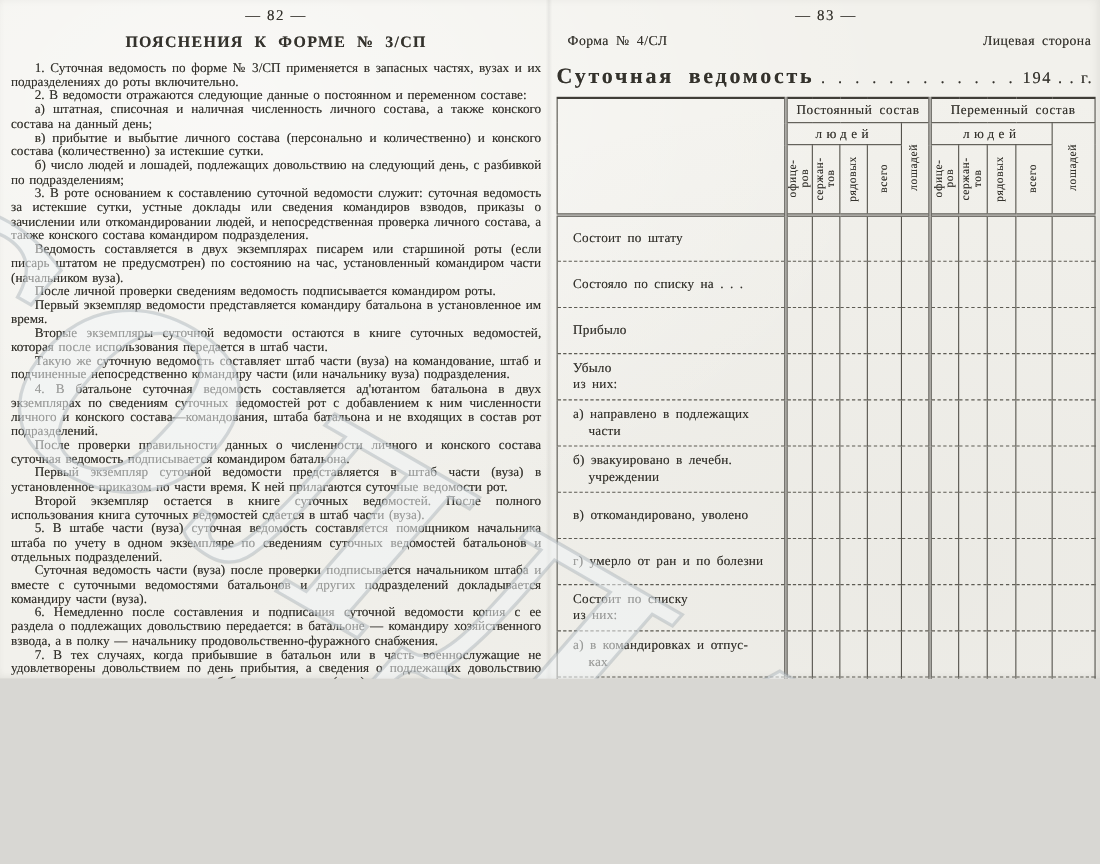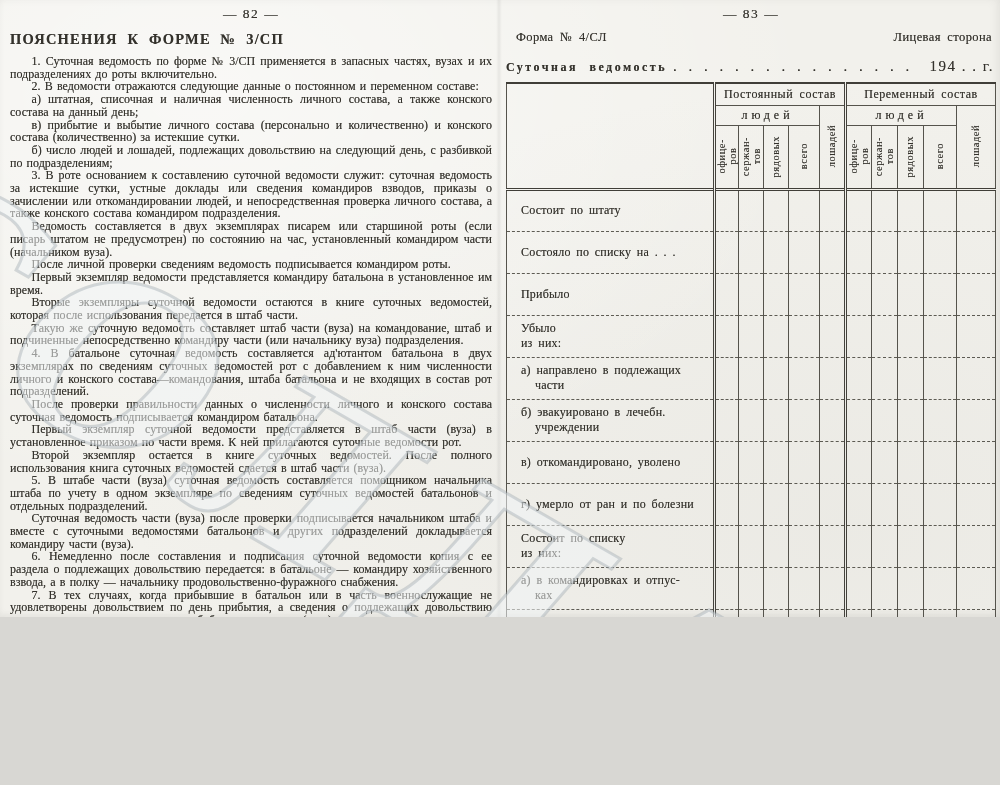--- a/index.html
+++ b/index.html
@@ -35,31 +35,31 @@
     color: rgba(241,244,245,0.55);
     -webkit-text-stroke: 3px rgba(152,164,172,0.38);
     z-index: 4; pointer-events: none;
     text-shadow: none;
   }
 
   
   .page-left { position: absolute; left: 10px; top: 6px; width: 482px; z-index: 2; }
   .pagenum { text-align: center; font-size: 13.5px; letter-spacing: 1.5px; }
   .heading {
-    text-align: left; font-size: 14.5px; font-weight: bold;
+    text-align: center; font-size: 14.5px; font-weight: bold;
     letter-spacing: 1.2px; word-spacing: 5px; margin: 9px 0 7px 0;
   }
   .body-text { font-size: 12px; line-height: 12.7px; text-align: justify; word-spacing: 1.2px; }
   .body-text p { text-indent: 1.8em; }
 
   
   .page-right { position: absolute; left: 506px; top: 6px; width: 490px; z-index: 2; }
   .form-row { display: flex; justify-content: space-between; font-size: 12.5px; margin: 8px 4px 13px 10px; word-spacing: 3px; letter-spacing: 0.4px; }
   .title-row { display: flex; align-items: baseline; margin: 0 2px 7px 0; }
-  .title-main { font-size: 12px; font-weight: bold; letter-spacing: 2.5px; word-spacing: 6px; }
+  .title-main { font-size: 20px; font-weight: bold; letter-spacing: 2.5px; word-spacing: 6px; }
   .title-dots { flex: 1; overflow: hidden; white-space: nowrap; font-size: 15px; word-spacing: 8px; padding: 0 6px; }
   .title-year { font-size: 15px; letter-spacing: 1.5px; white-space: nowrap; }
 
   table.form {
     width: 100%; border-collapse: collapse; table-layout: fixed;
     border: 1px solid #55534c; border-top: 2px solid #403e38; border-bottom: 1px solid #807d73;
   }
   table.form th, table.form td { border-left: 1px solid #55534c; }
   .dbl { border-left: 3px double #44423c !important; }
 

